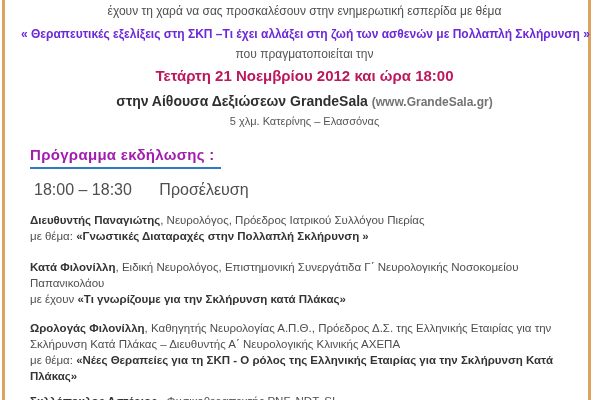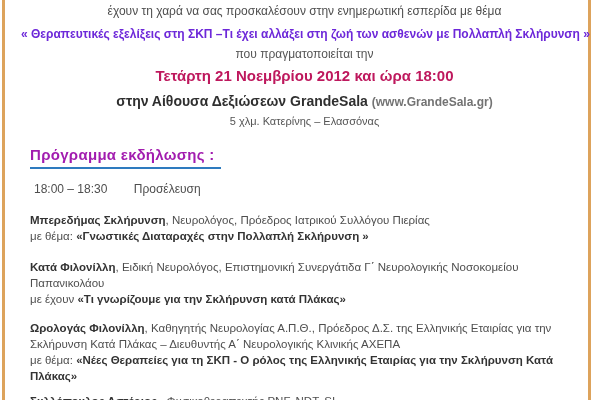--- a/index.html
+++ b/index.html
@@ -92,21 +92,21 @@
     letter-spacing: 0.3px;
     color: #a21caf;
     line-height: 18px;
     padding-bottom: 3px;
     padding-right: 6px;
     border-bottom: 2px solid #2e7bbf;
   }
   .schedule-row {
     margin-top: 13px;
     margin-left: 4px;
-    font-size: 12px;
+    font-size: 16px;
     line-height: 15px;
     color: #4e4e4e;
   }
   .schedule-row .time { display: inline-block; min-width: 73px; }
   .schedule-row .activity { margin-left: 23px; }
 
   .speaker { max-width: 545px; }
   .speaker p {
     margin: 0;
     font-size: 11.5px;
@@ -138,21 +138,21 @@
 
   <div class="program">
     <h2 class="prog-heading">Πρόγραμμα  εκδήλωσης :</h2>
 
     <div class="schedule-row">
       <span class="time">18:00 – 18:30</span>
       <span class="activity">Προσέλευση</span>
     </div>
 
     <div class="speaker sp1">
-      <p><strong>Μπερεδήμας Σκλήρυνση</strong><span>, Νευρολόγος, Πρόεδρος Ιατρικού Συλλόγου Πιερίας</span></p>
+      <p><strong>Διευθυντής Παναγιώτης</strong><span>, Νευρολόγος, Πρόεδρος Ιατρικού Συλλόγου Πιερίας</span></p>
       <p><span>με θέμα: </span><strong>«Γνωστικές  Διαταραχές στην Πολλαπλή Σκλήρυνση »</strong></p>
     </div>
 
     <div class="speaker sp2">
       <p><strong>Κατά Φιλονίλλη</strong><span>, Ειδική Νευρολόγος, Επιστημονική Συνεργάτιδα Γ΄ Νευρολογικής Νοσοκομείου Παπανικολάου</span></p>
       <p><span>με έχουν </span><strong>«Τι γνωρίζουμε για την Σκλήρυνση κατά Πλάκας»</strong></p>
     </div>
 
     <div class="speaker sp3">
       <p><strong>Ωρολογάς Φιλονίλλη</strong><span>,  Καθηγητής Νευρολογίας Α.Π.Θ.,  Πρόεδρος Δ.Σ. της Ελληνικής Εταιρίας για την Σκλήρυνση Κατά Πλάκας – Διευθυντής Α΄ Νευρολογικής Κλινικής ΑΧΕΠΑ</span></p>

